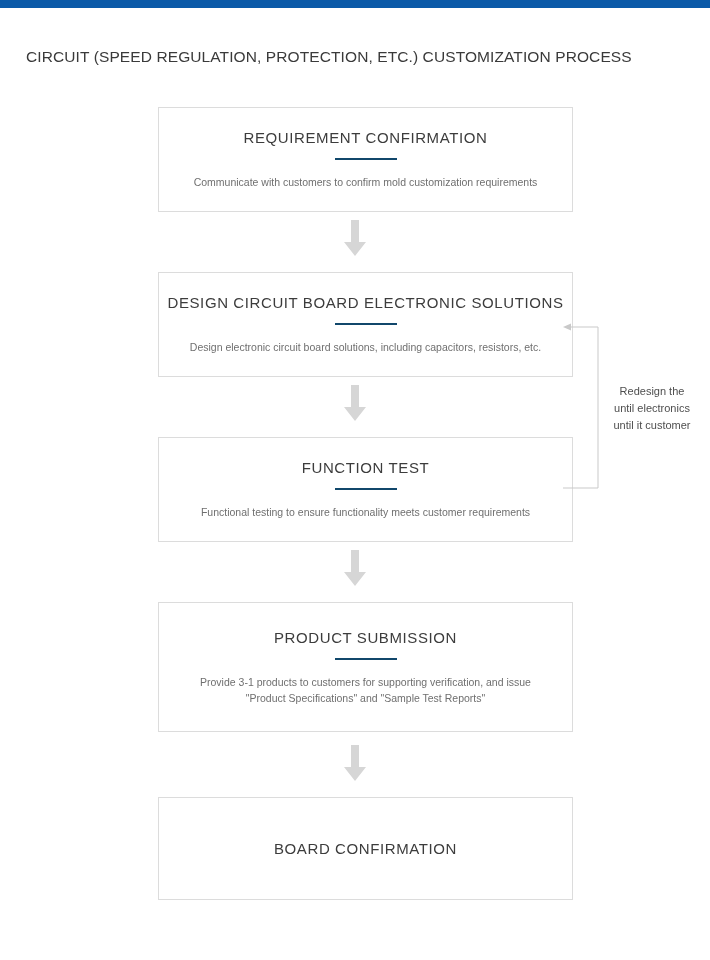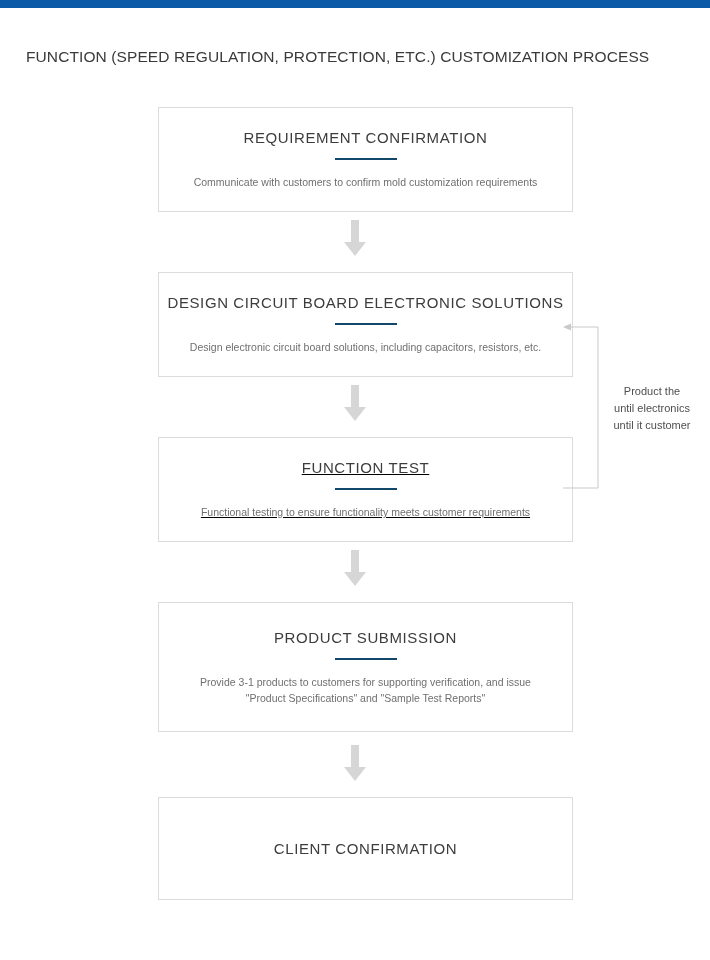--- a/index.html
+++ b/index.html
@@ -70,21 +70,21 @@
     font-size: 10.5px;
     color: #6f6f6f;
     text-align: center;
     line-height: 16px;
     padding: 0 18px;
   }
 
   
   #box-requirement   { top: 107px; height: 105px; }
   #box-design        { top: 272px; height: 105px; }
-  #box-function-test { top: 437px; height: 105px; text-decoration: underline; }
+  #box-function-test { top: 437px; height: 105px; }
   #box-submission    { top: 602px; height: 130px; }
   #box-client        { top: 797px; height: 103px; }
 
   
   .down-arrow {
     position: absolute;
     left: 340px;
     width: 30px;
     height: 40px;
   }
@@ -112,21 +112,21 @@
     line-height: 17px;
     color: #4e4e4e;
   }
   #feedback-label span { display: block; }
 </style>
 </head>
 <body>
 
 <div id="top-bar"></div>
 
-<div id="page-title">FUNCTION (SPEED REGULATION, PROTECTION, ETC.) CUSTOMIZATION PROCESS</div>
+<div id="page-title">CIRCUIT (SPEED REGULATION, PROTECTION, ETC.) CUSTOMIZATION PROCESS</div>
 
 <div class="flow-box" id="box-requirement">
   <div class="box-title">REQUIREMENT CONFIRMATION</div>
   <div class="box-divider"></div>
   <div class="box-desc">Communicate with customers to confirm mold customization requirements</div>
 </div>
 
 <div class="down-arrow" id="arrow-1">
   <svg width="30" height="40" viewBox="0 0 30 40" xmlns="http://www.w3.org/2000/svg">
     <polygon points="11,0 19,0 19,22 26,22 15,36 4,22 11,22" fill="#d6d6d6"></polygon>
@@ -166,27 +166,27 @@
   </div>
 </div>
 
 <div class="down-arrow" id="arrow-4">
   <svg width="30" height="40" viewBox="0 0 30 40" xmlns="http://www.w3.org/2000/svg">
     <polygon points="11,0 19,0 19,22 26,22 15,36 4,22 11,22" fill="#d6d6d6"></polygon>
   </svg>
 </div>
 
 <div class="flow-box" id="box-client">
-  <div class="box-title">CLIENT CONFIRMATION</div>
+  <div class="box-title">BOARD CONFIRMATION</div>
 </div>
 
 <div id="feedback-loop">
   <svg width="46" height="180" viewBox="0 0 46 180" xmlns="http://www.w3.org/2000/svg">
     <path d="M3,170 L38,170 L38,9 L10,9" fill="none" stroke="#c9c9c9" stroke-width="1"></path>
     <polygon points="3,9 11,5.5 11,12.5" fill="#c9c9c9"></polygon>
   </svg>
 </div>
 
 <div id="feedback-label">
-  <span>Product the</span>
+  <span>Redesign the</span>
   <span>until electronics</span>
   <span>until it customer</span>
 </div>
 
 </body></html>

